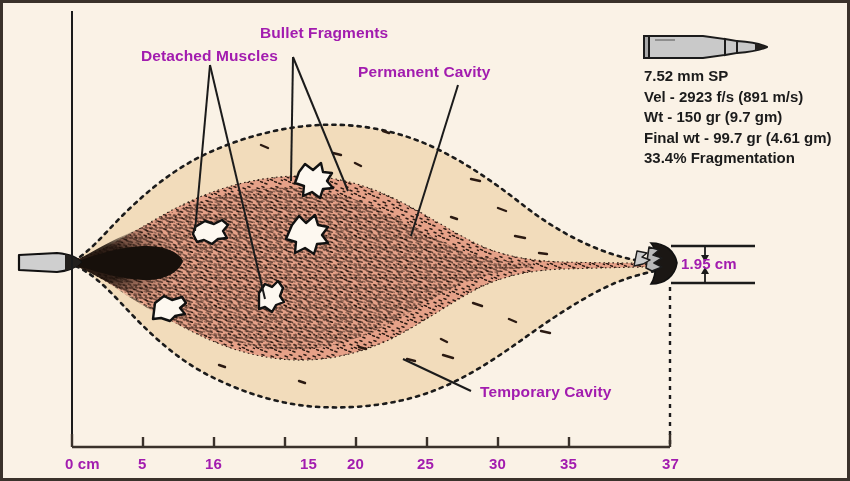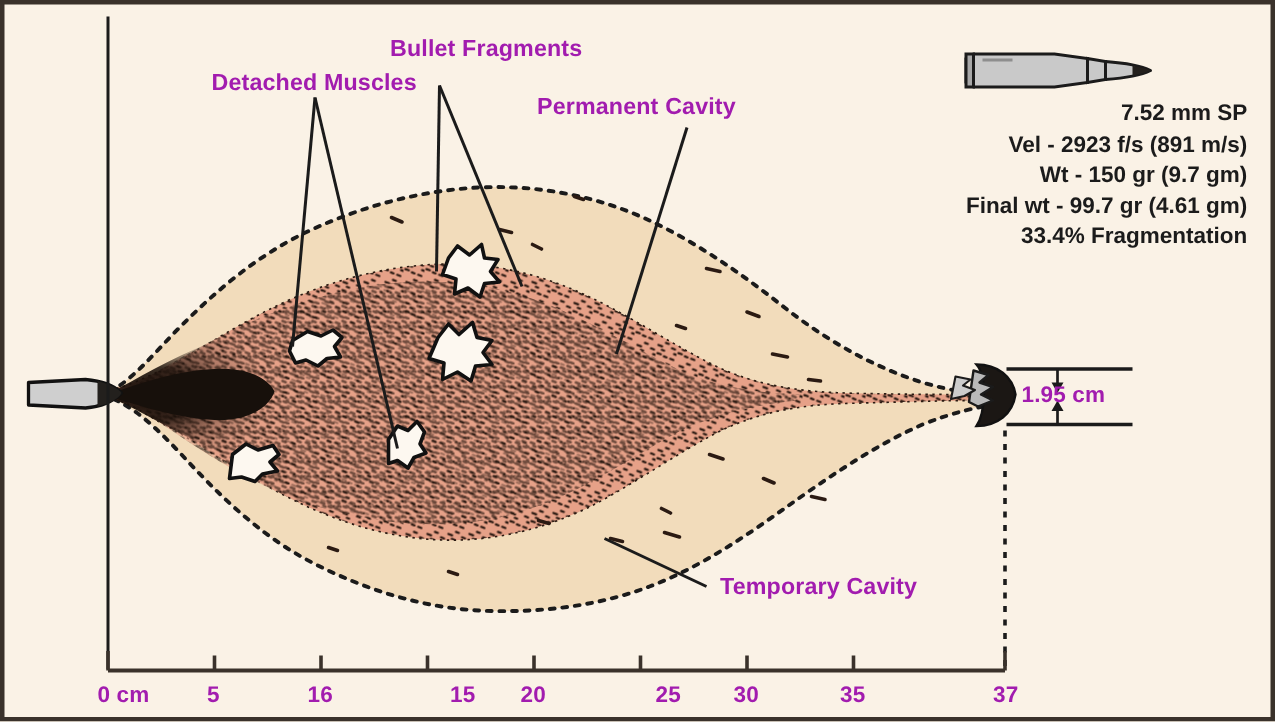--- a/index.html
+++ b/index.html
@@ -25,21 +25,21 @@
     color:#a21caf;
     white-space:nowrap;
     letter-spacing:.1px;
   }
   .lbl{font-size:15.5px;}
   .tick-lbl{font-size:15px;font-weight:bold;}
   #spec-block{
     position:absolute;left:641px;top:63px;
     font-size:15px;line-height:20.5px;font-weight:bold;color:#1b1b1b;
   }
-  #spec-block div{white-space:nowrap;text-align:right;}
+  #spec-block div{white-space:nowrap;}
   .meas{font-size:15px;}
 </style>
 </head>
 <body>
 
 <div id="figure">
 
   <svg id="wound-svg" viewBox="0 0 850 481">
     <defs>
 
@@ -226,18 +226,18 @@
     <div>Wt - 150 gr (9.7 gm)</div>
     <div>Final wt - 99.7 gr (4.61 gm)</div>
     <div>33.4% Fragmentation</div>
   </div>
 
   <div class="txt tick-lbl" style="left:62px;top:452px;">0 cm</div>
   <div class="txt tick-lbl" style="left:135px;top:452px;">5</div>
   <div class="txt tick-lbl" style="left:202px;top:452px;">16</div>
   <div class="txt tick-lbl" style="left:273px;top:452px;margin-left:24px;">15</div>
   <div class="txt tick-lbl" style="left:344px;top:452px;">20</div>
-  <div class="txt tick-lbl" style="left:434px;top:452px;text-align:right;">25</div>
+  <div class="txt tick-lbl" style="left:414px;top:452px;text-align:right;">25</div>
   <div class="txt tick-lbl" style="left:486px;top:452px;">30</div>
   <div class="txt tick-lbl" style="left:557px;top:452px;">35</div>
   <div class="txt tick-lbl" style="left:659px;top:452px;">37</div>
 
 </div>
 
 </body></html>

